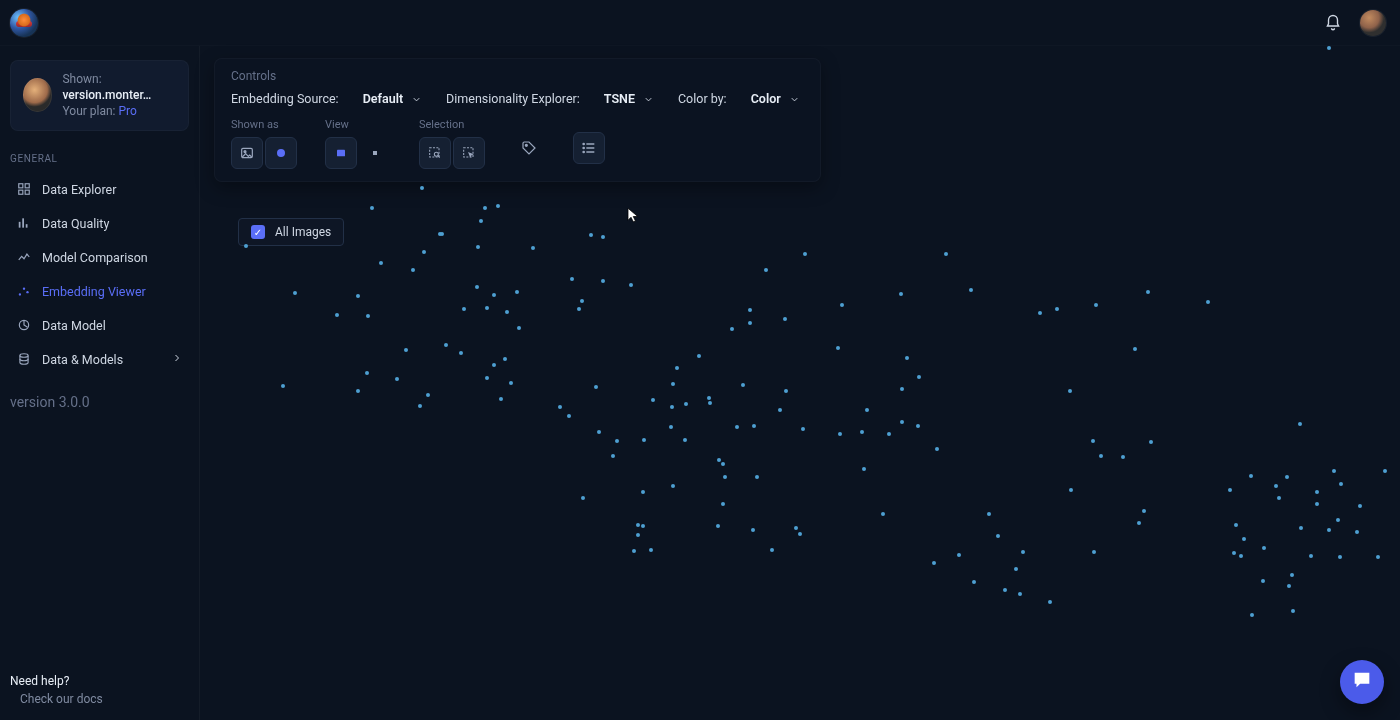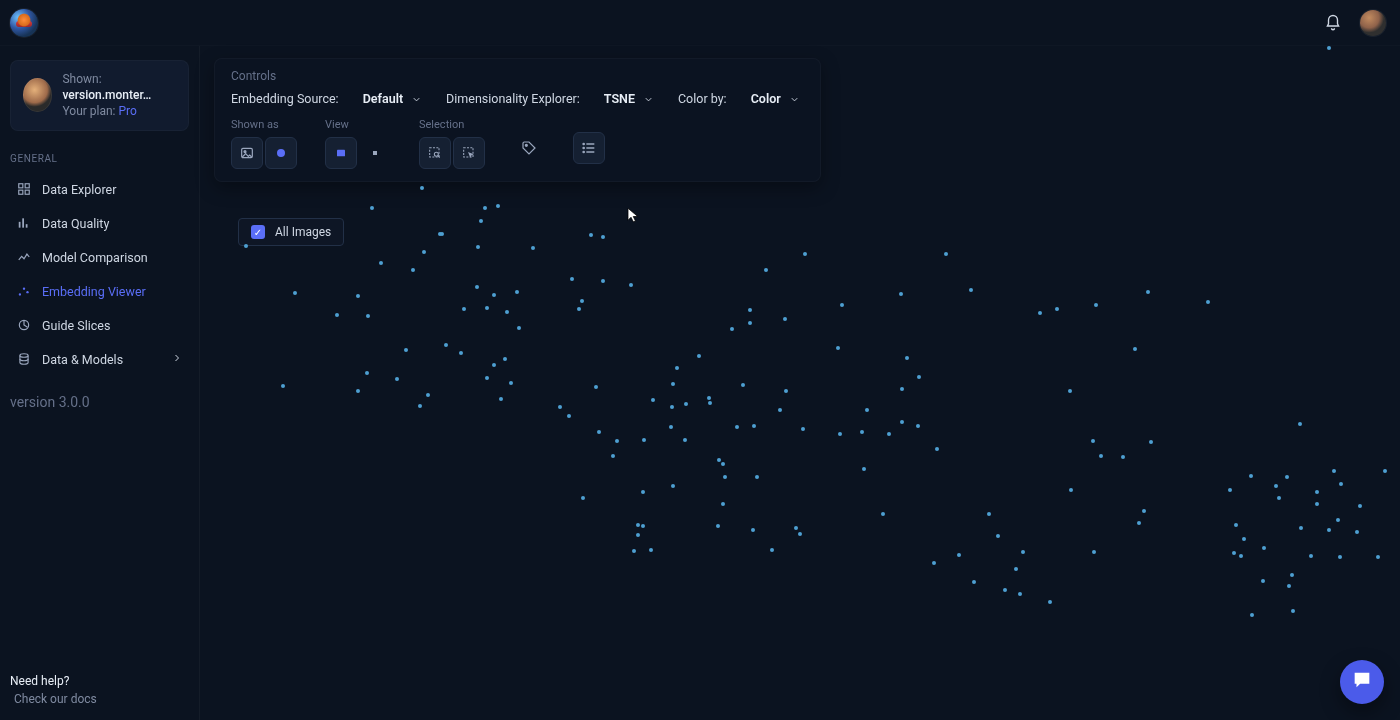--- a/index.html
+++ b/index.html
@@ -89,21 +89,21 @@
     font-size:12.5px;color:var(--text);
     cursor:pointer;
   }
   .nav-item .ico{width:16px;height:16px;display:flex;align-items:center;justify-content:center;color:var(--icon)}
   .nav-item.active{color:var(--accent)}
   .nav-item.active .ico{color:var(--accent)}
   .nav-item .chev{margin-left:auto}
   .version{font-size:14px;color:var(--muted2);margin:18px 0 0 10px}
   .sidebar .spacer{flex:1}
   .help{font-size:12px;margin:0 0 4px 10px;color:var(--white)}
-  .docs{font-size:12px;margin:0 0 14px 14px;color:var(--muted)}
+  .docs{font-size:12px;margin:0 0 14px 20px;color:var(--muted)}
   .guide-btn{
     margin:0 10px 16px 10px;
     background:var(--accent-green);
     color:#0a2613;font-weight:600;font-size:12.5px;
     border:none;border-radius:6px;padding:10px 0;cursor:pointer;
   }
 
   
   .main{position:relative;flex:1}
   .controls{
@@ -241,21 +241,21 @@
           </span>
         <span>Embedding Viewer</span>
       </div>
       <div class="nav-item">
         <span class="ico">
             <svg width="14" height="14" viewBox="0 0 24 24" fill="none" stroke="currentColor" stroke-width="2">
               <circle cx="12" cy="12" r="8"></circle>
               <path d="M12 4v8l6 4"></path>
             </svg>
           </span>
-        <span>Guide Slices</span>
+        <span>Data Model</span>
       </div>
       <div class="nav-item">
         <span class="ico">
             <svg width="14" height="14" viewBox="0 0 24 24" fill="none" stroke="currentColor" stroke-width="2">
               <ellipse cx="12" cy="6" rx="7" ry="3"></ellipse>
               <path d="M5 6v6c0 1.7 3.1 3 7 3s7-1.3 7-3V6"></path>
               <path d="M5 12v6c0 1.7 3.1 3 7 3s7-1.3 7-3v-6"></path>
             </svg>
           </span>
         <span>Data &amp; Models</span>

